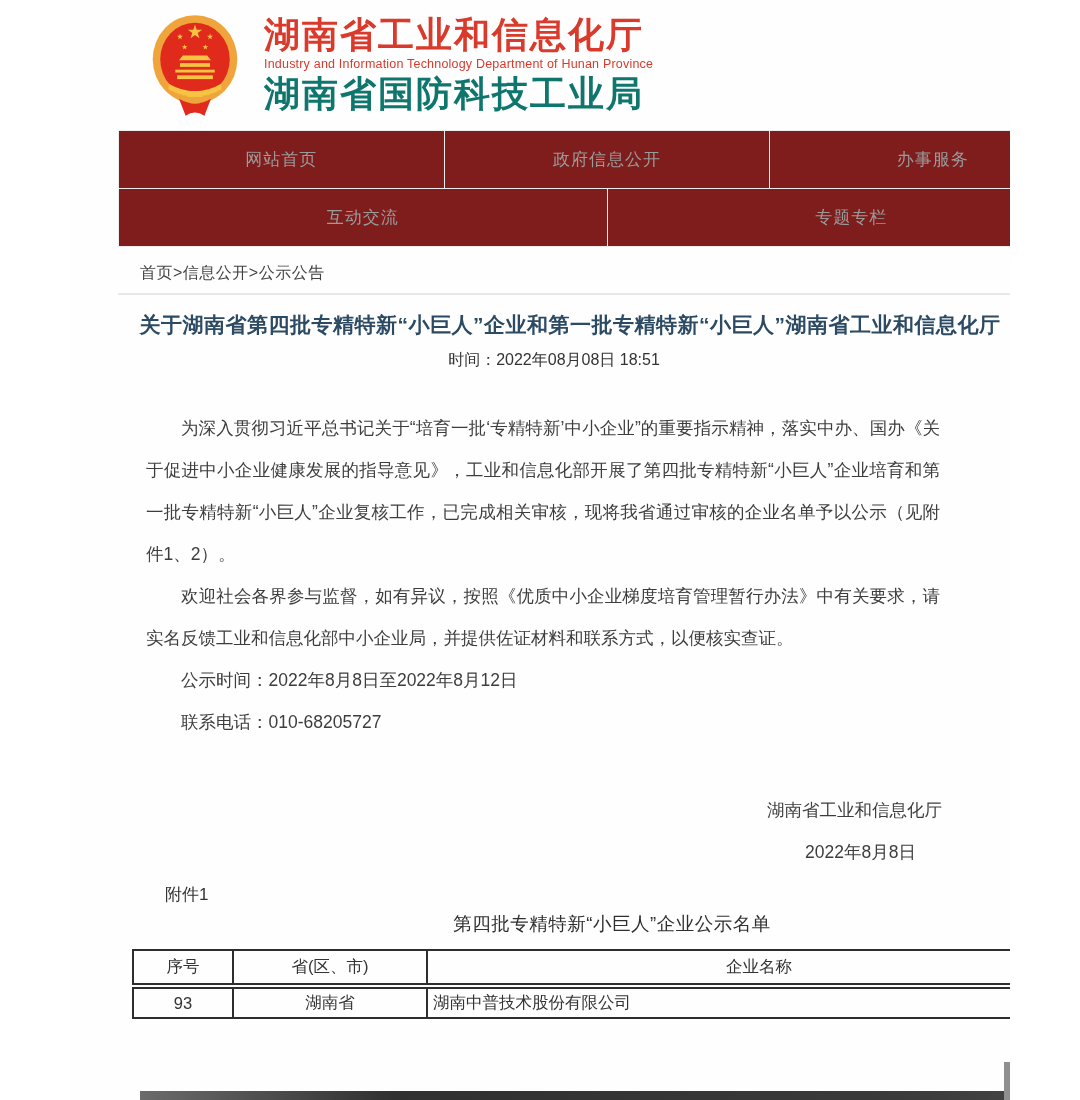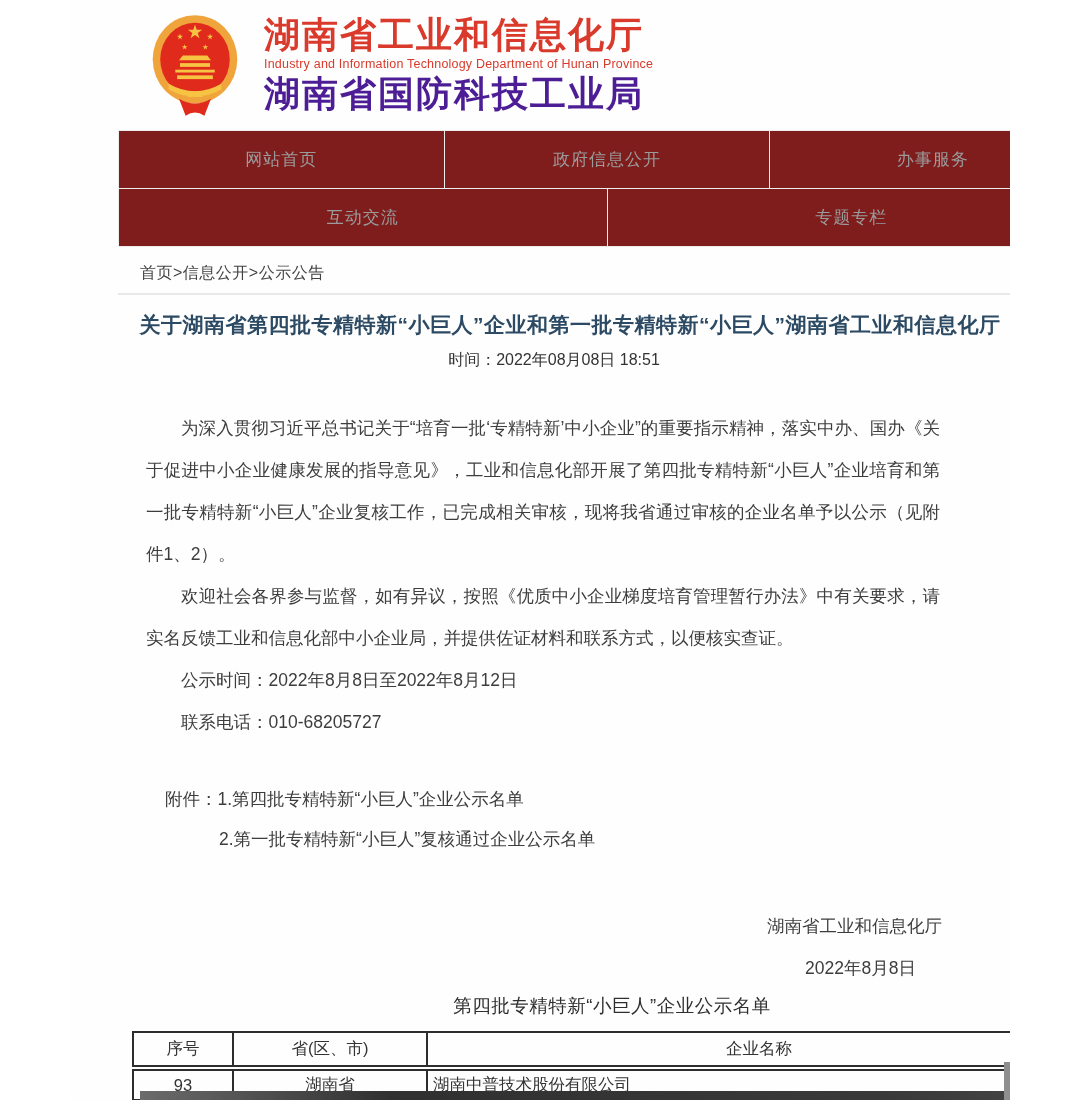--- a/index.html
+++ b/index.html
@@ -25,21 +25,21 @@
   .emblem { width: 94px; height: 106px; flex: 0 0 auto; }
   .org-block { margin-left: 22px; padding-top: 2px; }
   .org-line-1 {
     font-size: 36px; font-weight: bold; color: #d93a2b;
     letter-spacing: 2px; line-height: 42px;
   }
   .org-line-en {
     font-size: 12.5px; color: #d93a2b; line-height: 16px; letter-spacing: 0.2px;
   }
   .org-line-2 {
-    font-size: 36px; font-weight: bold; color: #4c1d95;
+    font-size: 36px; font-weight: bold; color: #0f766e;
     letter-spacing: 2px; line-height: 44px;
   }
 
   
   .main-nav {
     width: 978px;
     margin: 10px 0 0 48px;
     border: 1px solid #ececec;
     background: #7f1d1d;
   }
@@ -230,34 +230,27 @@
   <h1 class="article-title">关于湖南省第四批专精特新“小巨人”企业和第一批专精特新“小巨人”湖南省工业和信息化厅</h1>
   <div class="article-time">时间：2022年08月08日 18:51</div>
 
   <div class="article-body">
     <p>为深入贯彻习近平总书记关于“培育一批‘专精特新’中小企业”的重要指示精神，落实中办、国办《关于促进中小企业健康发展的指导意见》，工业和信息化部开展了第四批专精特新“小巨人”企业培育和第一批专精特新“小巨人”企业复核工作，已完成相关审核，现将我省通过审核的企业名单予以公示（见附件1、2）。</p>
     <p>欢迎社会各界参与监督，如有异议，按照《优质中小企业梯度培育管理暂行办法》中有关要求，请实名反馈工业和信息化部中小企业局，并提供佐证材料和联系方式，以便核实查证。</p>
     <p>公示时间：2022年8月8日至2022年8月12日</p>
     <p>联系电话：010-68205727</p>
   </div>
 
-  <div class="attachments">
-    <div class="att-line">
-      <span>附件：</span><span class="att-link">1.第四批专精特新“小巨人”企业公示名单</span>
-    </div>
-    <div class="att-line att-line-2">
-      <span class="att-link">2.第一批专精特新“小巨人”复核通过企业公示名单</span>
-    </div>
-  </div>
 
   <div class="signature">
     <div>湖南省工业和信息化厅</div>
     <div class="sig-date">2022年8月8日</div>
   </div>
 
+  <div class="annex-label">附件1</div>
   <div class="table-title">第四批专精特新“小巨人”企业公示名单</div>
 
   <table class="annex-table">
     <thead>
       <tr>
         <th class="col-no">序号</th>
         <th class="col-prov">省(区、市)</th>
         <th class="col-name">企业名称</th>
       </tr>
     </thead>

